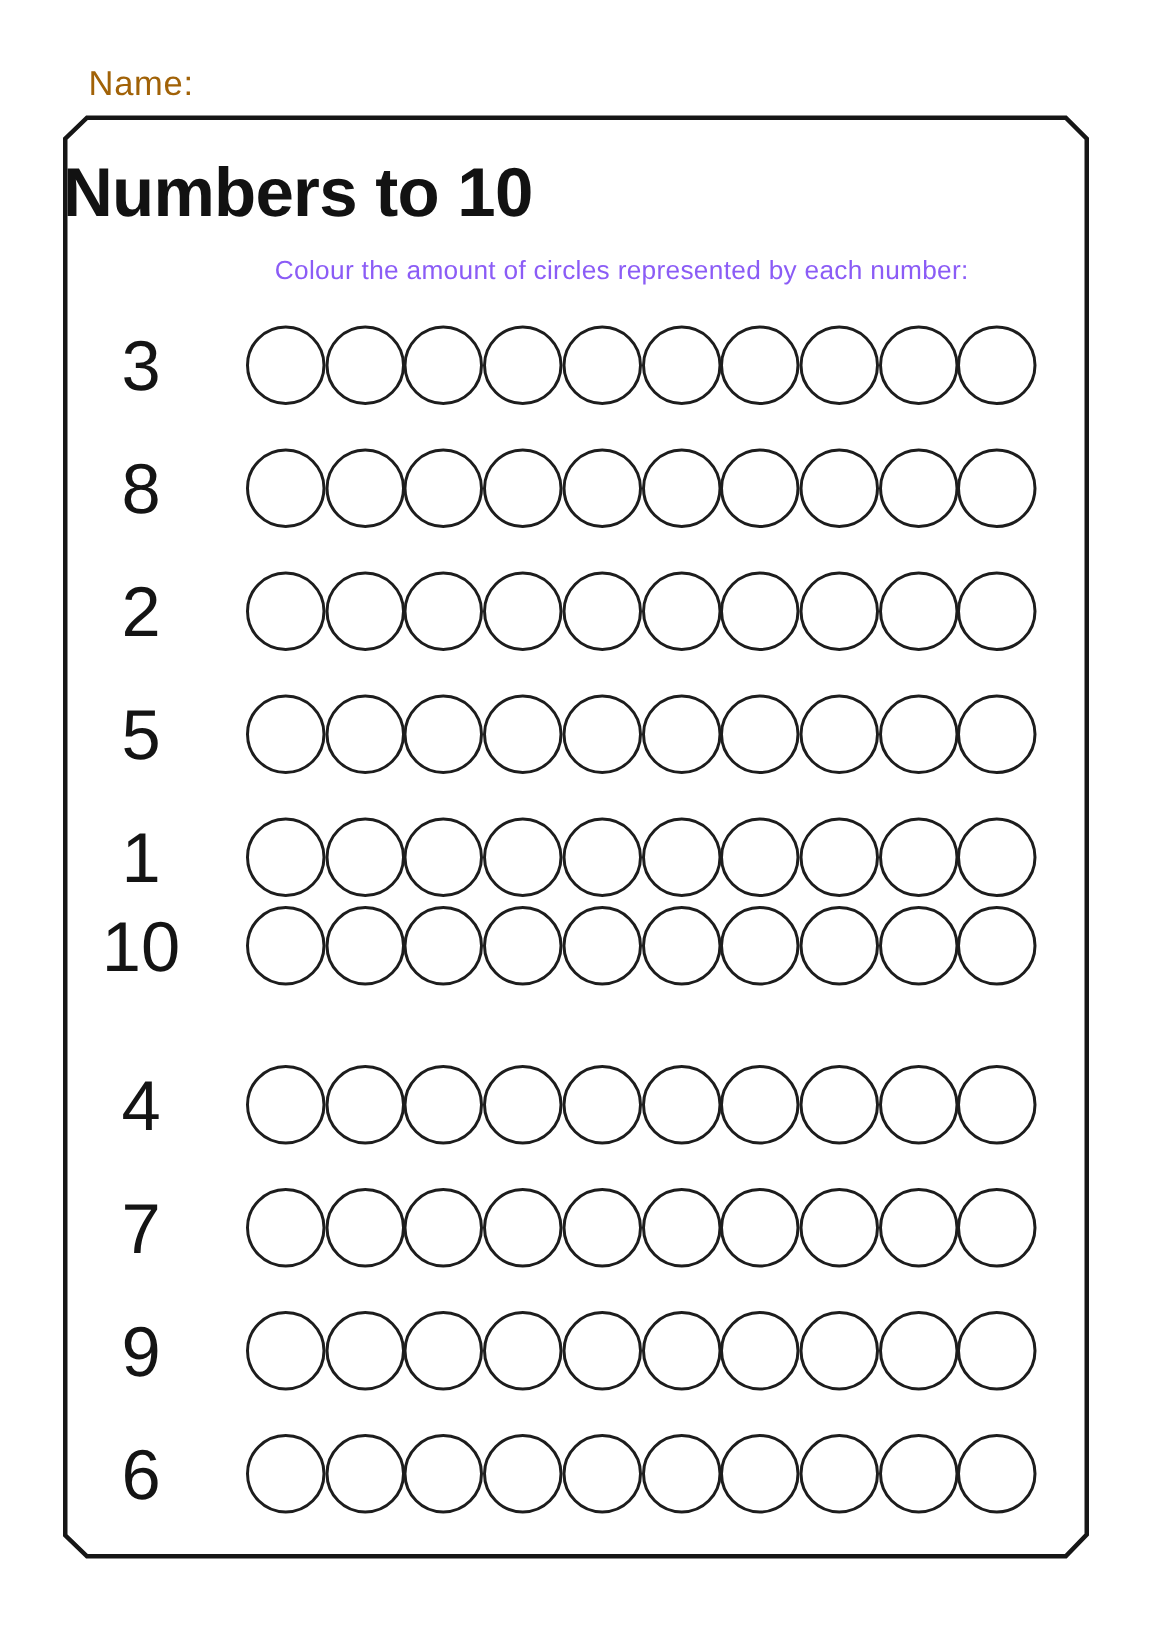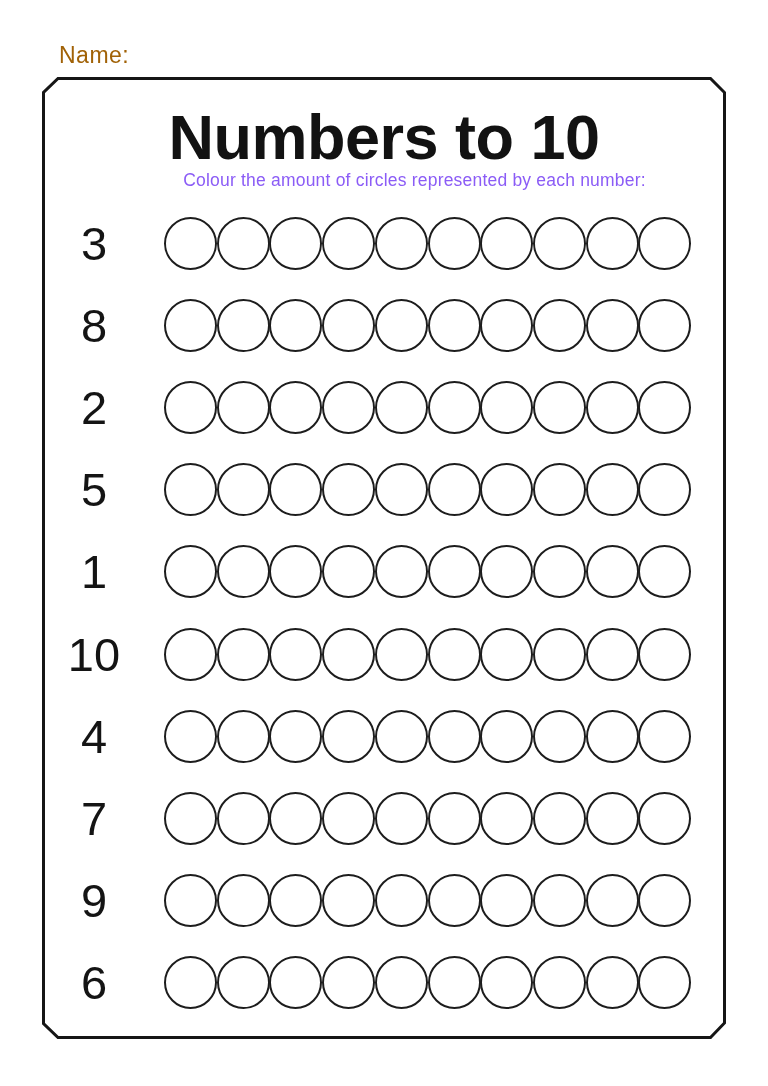--- a/index.html
+++ b/index.html
@@ -26,22 +26,21 @@
   .border-svg {
     position: absolute;
     left: 0;
     top: 0;
   }
   .title {
     position: absolute;
     left: 42px;
     top: 101px;
     width: 684px;
-    text-align: center;
-    font-size: 63px;
+    font-size: 46px;
     font-weight: bold;
     letter-spacing: -0.5px;
     color: #121212;
   }
   .subtitle {
     position: absolute;
     left: 42px;
     top: 170px;
     width: 745px;
     text-align: center;
@@ -168,21 +167,21 @@
         <div class="circle"></div>
         <div class="circle"></div>
         <div class="circle"></div>
         <div class="circle"></div>
         <div class="circle"></div>
         <div class="circle"></div>
         <div class="circle"></div>
         <div class="circle"></div>
       </div>
     </div>
-    <div class="row" style="top: 626px;">
+    <div class="row" style="top: 602px;">
       <div class="row-number">10</div>
       <div class="circles">
         <div class="circle"></div>
         <div class="circle"></div>
         <div class="circle"></div>
         <div class="circle"></div>
         <div class="circle"></div>
         <div class="circle"></div>
         <div class="circle"></div>
         <div class="circle"></div>

